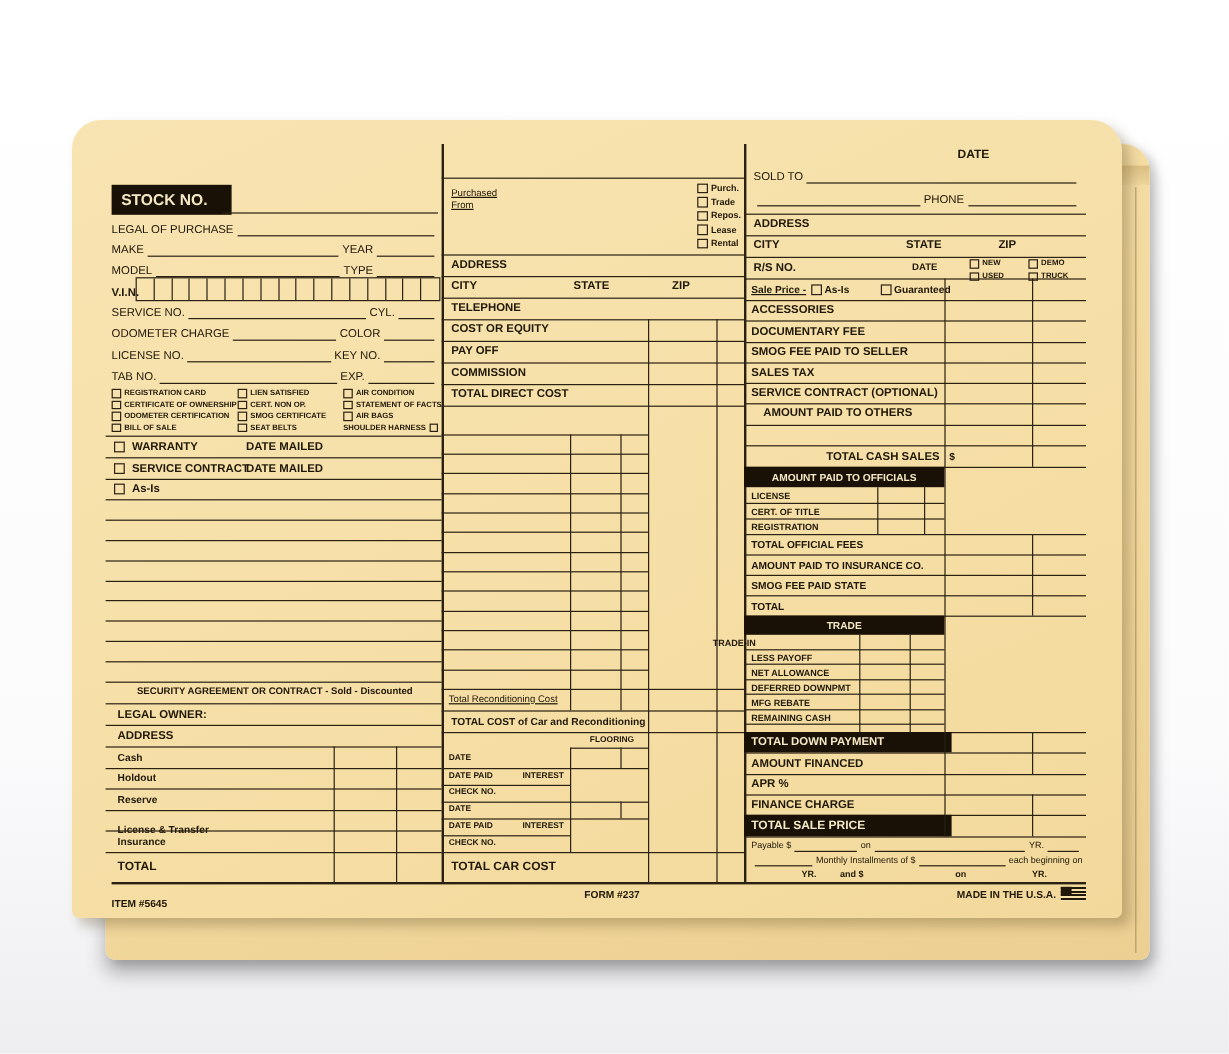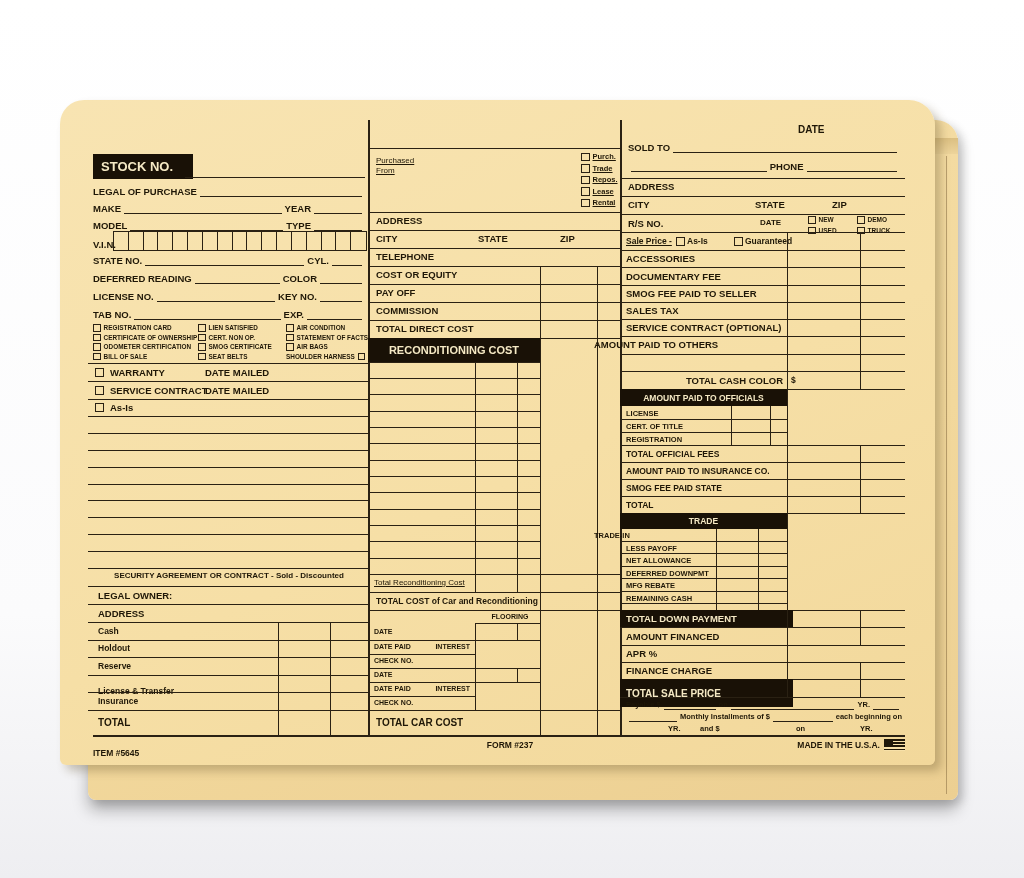--- a/index.html
+++ b/index.html
@@ -36,32 +36,32 @@
   .rg{font-weight:400;text-decoration:underline;}
   .sb{font-weight:600;}
   .s7{font-size:7px;}
   .s75{font-size:7.5px;}
   .s8{font-size:8px;}
   .s85{font-size:8.5px;}
   .s10{font-size:10px;}
   .s11{font-size:11px;}
   .s13{font-size:13px;}
   .frow{position:absolute;display:flex;align-items:flex-end;white-space:nowrap;}
-  .frow .lb{font-weight:700;line-height:10px;text-align:right;}
+  .frow .lb{font-weight:400;line-height:10px;text-align:right;}
   .fill{flex:1;border-bottom:1.3px solid #2a2113;height:2px;margin:0 3px;}
   .cb{display:inline-block;width:7px;height:7px;border:1.2px solid #2a2113;background:transparent;flex:none;}
   .cb6{width:5.6px;height:5.6px;border-width:1.1px;}
   .doc-col{position:absolute;display:flex;flex-direction:column;}
   .doc-item{display:flex;align-items:center;gap:3px;font-size:6.4px;font-weight:700;line-height:9.6px;white-space:nowrap;}
   .vin{position:absolute;left:53px;top:131px;width:252px;height:18px;display:grid;
     grid-template-columns:repeat(17,1fr);border:1.4px solid #2a2113;}
   .vin i{border-right:1.2px solid #2a2113;}
   .vin i:last-child{border-right:none;}
   .stack{position:absolute;display:flex;flex-direction:column;justify-content:space-between;}
-  .stack .doc-item{font-size:7.5px;text-decoration:underline;}
+  .stack .doc-item{font-size:7.5px;}
   .flag{display:inline-block;width:21px;height:12px;position:relative;flex:none;
     background:repeating-linear-gradient(180deg,#20180a 0 1.6px,#f7e0a8 1.6px 3.2px);}
   .flag::after{content:"";position:absolute;left:0;top:0;width:9px;height:6.5px;background:#20180a;}
 </style>
 </head>
 <body>
 
 <div class="back-folder">
   <div class="bf-band"></div>
   <div class="bf-crease"></div>
@@ -110,27 +110,27 @@
       <i></i>
       <i></i>
       <i></i>
       <i></i>
       <i></i>
       <i></i>
       <i></i>
   </div>
 
   <div class="frow" style="left:33px;top:153px;width:272px;height:13px">
-    <span class="lb">STATE NO.</span>
+    <span class="lb">SERVICE NO.</span>
       <i class="fill"></i>
     <span class="lb">CYL.</span>
       <i class="fill" style="flex:0 0 30px"></i>
   </div>
   <div class="frow" style="left:33px;top:171px;width:272px;height:13px">
-    <span class="lb">DEFERRED READING</span>
+    <span class="lb">ODOMETER CHARGE</span>
       <i class="fill"></i>
     <span class="lb">COLOR</span>
       <i class="fill" style="flex:0 0 42px"></i>
   </div>
   <div class="frow" style="left:33px;top:189px;width:272px;height:13px">
     <span class="lb">LICENSE NO.</span>
       <i class="fill"></i>
     <span class="lb">KEY NO.</span>
       <i class="fill" style="flex:0 0 42px"></i>
   </div>
@@ -274,23 +274,20 @@
   <i class="hl" style="left:308px;top:166px;width:252px"></i>
   <span class="cl" style="left:316px;top:169px">COST OR EQUITY</span>
   <i class="hl" style="left:308px;top:184px;width:252px"></i>
   <span class="cl" style="left:316px;top:187px">PAY OFF</span>
   <i class="hl" style="left:308px;top:202px;width:252px"></i>
   <span class="cl" style="left:316px;top:205px">COMMISSION</span>
   <i class="hl" style="left:308px;top:220px;width:252px"></i>
   <span class="cl" style="left:316px;top:223px">TOTAL DIRECT COST</span>
   <i class="hl" style="left:308px;top:238px;width:252px"></i>
 
-  <div class="blackbox bb-center s11" style="left:308px;top:238px;width:172px;height:24px;font-weight:700">
-      <span>RECONDITIONING COST</span>
-    </div>
 
   <i class="hl" style="left:308px;top:262px;width:172px"></i>
   <i class="hl" style="left:308px;top:278px;width:172px"></i>
   <i class="hl" style="left:308px;top:294px;width:172px"></i>
   <i class="hl" style="left:308px;top:311px;width:172px"></i>
   <i class="hl" style="left:308px;top:327px;width:172px"></i>
   <i class="hl" style="left:308px;top:343px;width:172px"></i>
   <i class="hl" style="left:308px;top:360px;width:172px"></i>
   <i class="hl" style="left:308px;top:376px;width:172px"></i>
   <i class="hl" style="left:308px;top:392px;width:172px"></i>
@@ -379,24 +376,24 @@
   <span class="cl" style="left:566px;top:153px">ACCESSORIES</span>
   <i class="hl" style="left:560px;top:167px;width:285px"></i>
   <span class="cl" style="left:566px;top:171px">DOCUMENTARY FEE</span>
   <i class="hl" style="left:560px;top:185px;width:285px"></i>
   <span class="cl" style="left:566px;top:188px">SMOG FEE PAID TO SELLER</span>
   <i class="hl" style="left:560px;top:202px;width:285px"></i>
   <span class="cl" style="left:566px;top:205px">SALES TAX</span>
   <i class="hl" style="left:560px;top:219px;width:285px"></i>
   <span class="cl" style="left:566px;top:222px">SERVICE CONTRACT (OPTIONAL)</span>
   <i class="hl" style="left:560px;top:236px;width:285px"></i>
-  <span class="cl" style="left:534px;top:239px">AMOUNT PAID TO OTHERS</span>
+  <span class="cl" style="left:576px;top:239px">AMOUNT PAID TO OTHERS</span>
   <i class="hl" style="left:560px;top:254px;width:285px"></i>
   <i class="hl" style="left:560px;top:271px;width:285px"></i>
-  <div class="cl" style="left:560px;top:275px;width:163px;text-align:right">TOTAL CASH COLOR</div>
+  <div class="cl" style="left:560px;top:275px;width:163px;text-align:right">TOTAL CASH SALES</div>
   <span class="cl s85" style="left:731px;top:275px">$</span>
   <i class="hl" style="left:560px;top:289px;width:285px"></i>
 
   <div class="blackbox bb-center s85" style="left:560px;top:289px;width:167px;height:17px;font-weight:700">
       <span>AMOUNT PAID TO OFFICIALS</span>
     </div>
   <span class="cl s75" style="left:566px;top:309px">LICENSE</span>
   <i class="hl" style="left:560px;top:319px;width:167px"></i>
   <span class="cl s75" style="left:566px;top:322px">CERT. OF TITLE</span>
   <i class="hl" style="left:560px;top:332px;width:167px"></i>
@@ -431,21 +428,21 @@
   <div class="blackbox" style="left:560px;top:510px;width:167px;height:17px;padding-left:6px;font-weight:700">
       <span>TOTAL DOWN PAYMENT</span>
     </div>
   <i class="hl" style="left:560px;top:527px;width:285px"></i>
   <span class="cl" style="left:566px;top:531px">AMOUNT FINANCED</span>
   <i class="hl" style="left:560px;top:545px;width:285px"></i>
   <span class="cl" style="left:566px;top:548px">APR %</span>
   <i class="hl" style="left:560px;top:562px;width:285px"></i>
   <span class="cl" style="left:566px;top:565px">FINANCE CHARGE</span>
   <i class="hl" style="left:560px;top:579px;width:285px"></i>
-  <div class="blackbox s10" style="left:560px;top:579px;width:167px;height:28px;padding-left:6px;font-weight:700">
+  <div class="blackbox s10" style="left:560px;top:579px;width:167px;height:18px;padding-left:6px;font-weight:700">
       <span>TOTAL SALE PRICE</span>
     </div>
   <i class="hl" style="left:560px;top:597px;width:285px"></i>
 
   <div class="frow s75" style="left:566px;top:599px;width:276px;height:11px">
     <span class="lb" style="font-size:7.5px">Payable $</span>
     <i class="fill" style="flex:0 0 52px"></i>
     <span class="lb" style="font-size:7.5px">on</span>
     <i class="fill"></i>
     <span class="lb" style="font-size:7.5px">YR.</span>

